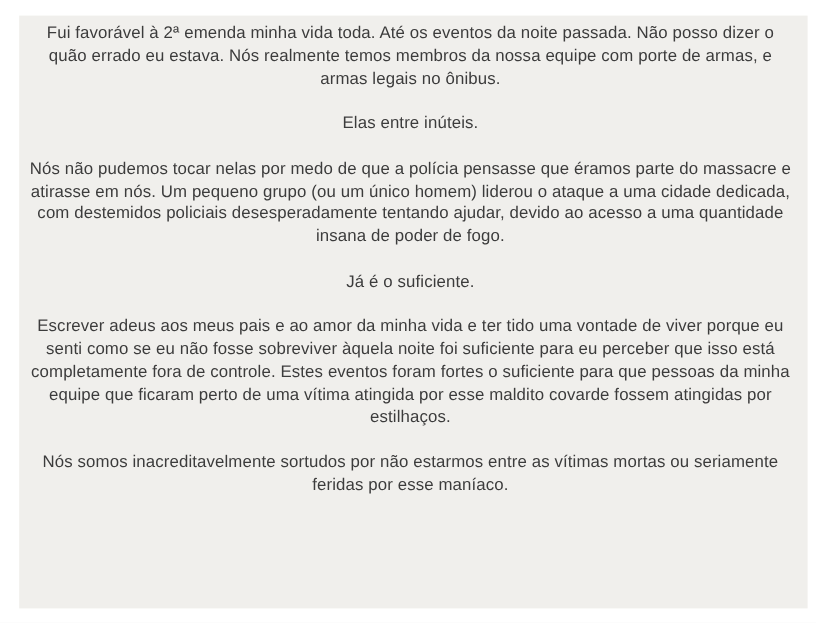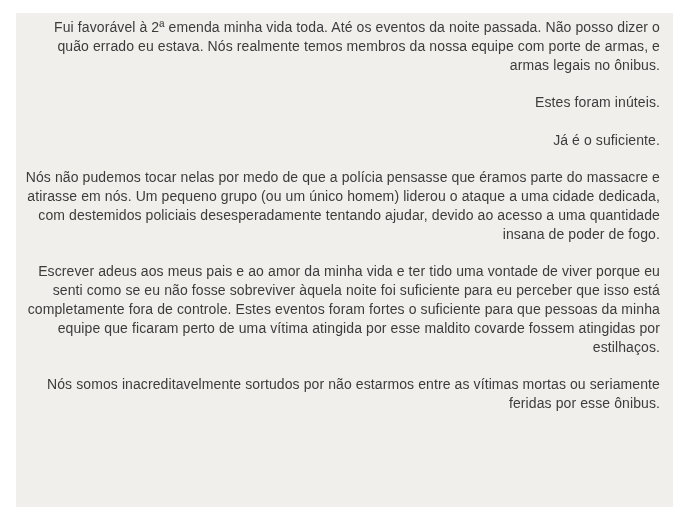--- a/index.html
+++ b/index.html
@@ -26,31 +26,31 @@
   }
   .document-body {
     padding: 5px 13px 0 8px;
   }
   .document-body p {
     margin: 0 0 18.8px 0;
     font-size: 14px;
     line-height: 18.8px;
     color: var(--text-color, #3c3c3c);
     letter-spacing: 0.1px;
-    text-align: right;
+    text-align: center;
   }
   .document-body p:last-child {
     margin-bottom: 0;
   }
 </style>
 </head>
 <body style="--page-bg: #ffffff; --panel-bg: #f0efec; --text-color: #3c3c3c;">
 
 <div class="text-panel">
   <div class="document-body" id="document-body">
       <p>Fui favorável à 2ª emenda minha vida toda. Até os eventos da noite passada. Não posso dizer o quão errado eu estava. Nós realmente temos membros da nossa equipe com porte de armas, e armas legais no ônibus.</p>
-      <p>Estes foram inúteis.</p>
+      <p>Elas entre inúteis.</p>
+      <p>Nós não pudemos tocar nelas por medo de que a polícia pensasse que éramos parte do massacre e atirasse em nós. Um pequeno grupo (ou um único homem) liderou o ataque a uma cidade dedicada, com destemidos policiais desesperadamente tentando ajudar, devido ao acesso a uma quantidade insana de poder de fogo.</p>
       <p>Já é o suficiente.</p>
-      <p>Nós não pudemos tocar nelas por medo de que a polícia pensasse que éramos parte do massacre e atirasse em nós. Um pequeno grupo (ou um único homem) liderou o ataque a uma cidade dedicada, com destemidos policiais desesperadamente tentando ajudar, devido ao acesso a uma quantidade insana de poder de fogo.</p>
       <p>Escrever adeus aos meus pais e ao amor da minha vida e ter tido uma vontade de viver porque eu senti como se eu não fosse sobreviver àquela noite foi suficiente para eu perceber que isso está completamente fora de controle. Estes eventos foram fortes o suficiente para que pessoas da minha equipe que ficaram perto de uma vítima atingida por esse maldito covarde fossem atingidas por estilhaços.</p>
-      <p>Nós somos inacreditavelmente sortudos por não estarmos entre as vítimas mortas ou seriamente feridas por esse ônibus.</p>
+      <p>Nós somos inacreditavelmente sortudos por não estarmos entre as vítimas mortas ou seriamente feridas por esse maníaco.</p>
     </div>
 </div>
 
 </body></html>

